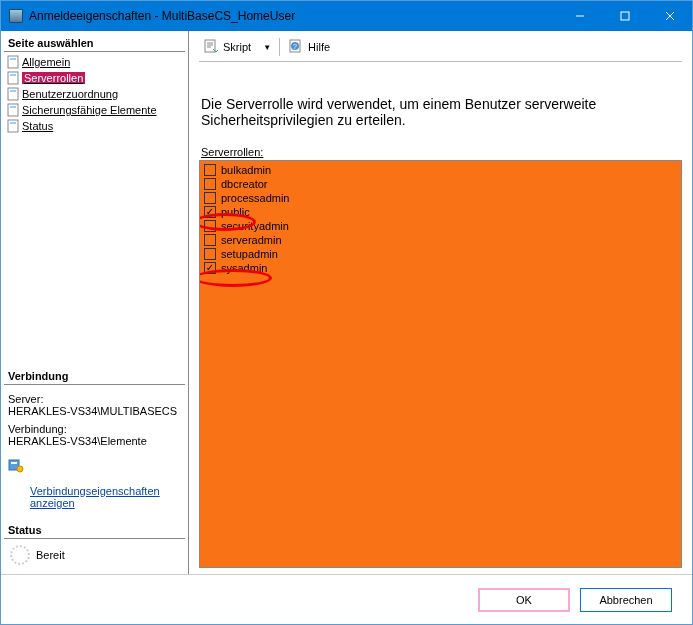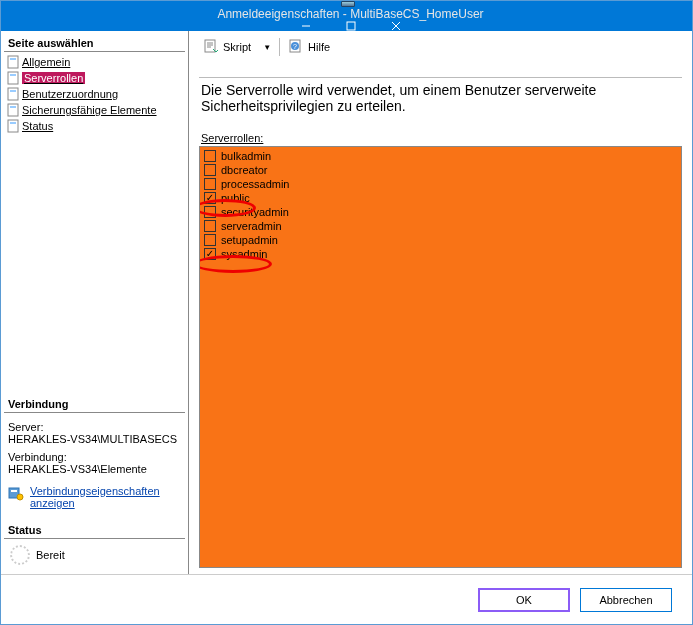--- a/index.html
+++ b/index.html
@@ -1,49 +1,49 @@
 <!DOCTYPE html>
 <html><head>
 <meta charset="utf-8">
 <style>
 * { box-sizing: border-box; margin: 0; padding: 0; }
 body { font-family: "Segoe UI", Tahoma, sans-serif; font-size: 11px; background: #fff; width: 693px; height: 625px; overflow: hidden; border: 1px solid #5a9bd4; }
-.titlebar { height: 30px; background: #0078d7; color: #e5e5e5; display: flex; align-items: center; padding-left: 8px; font-size: 12px; flex-direction: column; }
+.titlebar { height: 30px; background: #0078d7; color: #000000; display: flex; align-items: center; padding-left: 8px; font-size: 12px; }
 .titlebar .app-icon { width: 14px; height: 14px; background: linear-gradient(#9cd,#579); border: 1px solid #246; margin-right: 6px; border-radius: 1px; }
 .titlebar .title { flex: 1; }
 .win-controls { display: flex; height: 100%; }
 .win-btn { width: 45px; height: 100%; display: flex; align-items: center; justify-content: center; font-size: 10px; cursor: default; }
 .content { display: flex; height: calc(100% - 80px); }
 .sidebar { width: 188px; border-right: 1px solid #888; display: flex; flex-direction: column; padding: 3px; }
 .panel-title { font-weight: bold; font-size: 11px; padding: 3px 4px 2px 4px; border-bottom: 1px solid #888; }
 .nav-list { padding: 2px 0 4px 0; }
 .nav-item { display: flex; align-items: center; padding: 1px 2px; gap: 0; cursor: default; text-decoration: underline; }
 .nav-item .nav-icon { width: 16px; height: 14px; display: inline-flex; align-items: center; justify-content: center; }
 .nav-item.selected .nav-label { background: #be185d; color: #fff; padding: 0 2px; }
 .flex-grow { flex: 1; }
 .conn-block { padding: 2px 4px; font-size: 11px; }
-.conn-block a { color: #0645ad; text-decoration: underline; cursor: pointer; }
+.conn-block a { color: #0645ad; text-decoration: underline; cursor: pointer; margin-top: 28px; }
 .conn-label { margin-top: 6px; }
 .conn-val { word-break: break-all; }
 .status-row { display: flex; align-items: center; padding: 6px 6px; gap: 6px; }
 .status-spinner { width: 20px; height: 20px; border: 2px dotted #ccc; border-radius: 50%; }
 .main { flex: 1; padding: 6px 10px; display: flex; flex-direction: column; }
-.toolbar { display: flex; align-items: center; gap: 4px; border-bottom: 1px solid #bbb; padding-bottom: 20px; margin-bottom: 0; }
+.toolbar { display: flex; align-items: center; gap: 4px; border-bottom: 1px solid #bbb; padding-bottom: 4px; margin-bottom: 30px; }
 .tbtn { display: flex; align-items: center; gap: 4px; padding: 2px 4px; cursor: default; }
 .dropdown-arrow { font-size: 8px; padding: 0 4px; }
 .desc { font-size: 14px; margin: 4px 2px 18px 2px; }
 .list-label { font-size: 11px; margin: 0 2px 2px 2px; text-decoration: underline; }
 .roles-box { border: 1px solid #888; flex: 1; padding: 2px 4px; position: relative; overflow: hidden; background: #f97316; }
 .role-row { display: flex; align-items: center; gap: 5px; padding: 0; font-size: 11px; line-height: 14px; }
 .chk { width: 12px; height: 12px; border: 1px solid #333; display: inline-flex; align-items: center; justify-content: center; font-size: 9px; cursor: default; }
 .chk.checked::after { content: "✓"; font-size: 10px; line-height: 10px; }
 .highlight-oval { position: absolute; border: 3px solid #e00; border-radius: 50%; pointer-events: none; }
 .footer { height: 50px; border-top: 1px solid #ccc; display: flex; justify-content: flex-end; align-items: center; padding-right: 20px; gap: 10px; }
 .btn { min-width: 92px; height: 24px; border: 1px solid #0078d7; background: #fff; font-size: 11px; cursor: default; }
-.btn.primary { border: 2px solid #8b5cf6; }
+.btn.primary { border: 2px solid #f9a8d4; }
 svg { display: block; }
 </style>
 </head>
 <body>
 
 <div class="titlebar">
   <span class="app-icon"></span>
   <span class="title">Anmeldeeigenschaften - MultiBaseCS_HomeUser</span>
   <div class="win-controls">
     <div class="win-btn">

